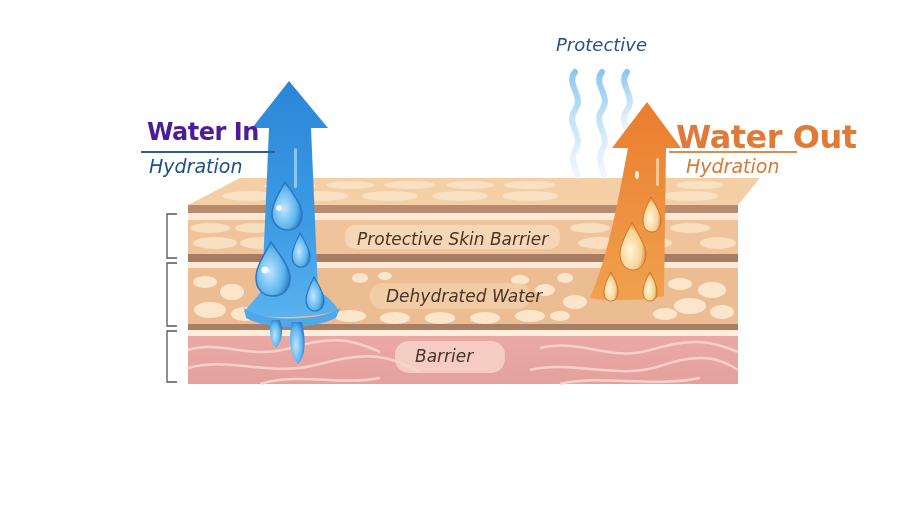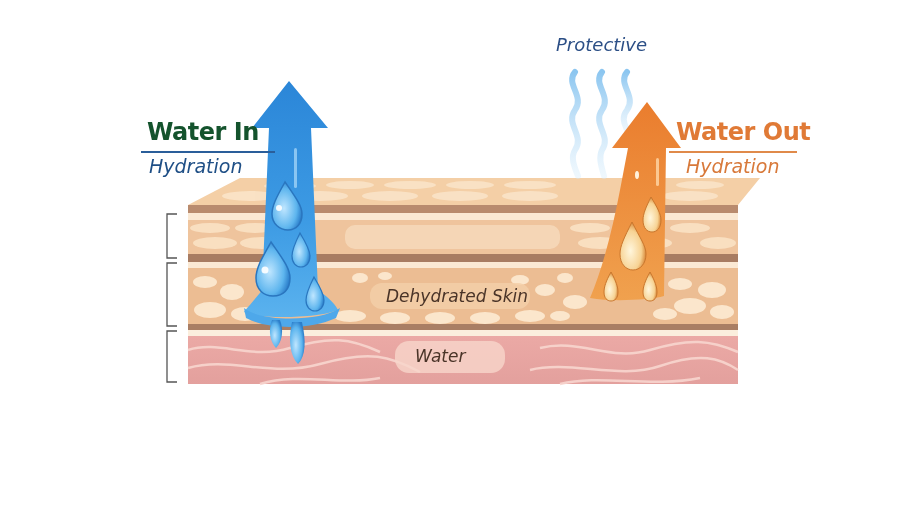--- a/index.html
+++ b/index.html
@@ -1,23 +1,23 @@
 <!DOCTYPE html>
 <html><head>
 <meta charset="utf-8">
 <style>
   html, body { margin:0; padding:0; background:#ffffff; }
   body { width:900px; height:506px; position:relative; overflow:hidden; font-family:"DejaVu Sans", sans-serif; }
   .stage { position:absolute; left:0; top:0; width:900px; height:506px; }
   svg.scene { position:absolute; left:0; top:0; }
   .label { position:absolute; white-space:nowrap; }
-  .title-in { left:147px; top:118px; font-family:"DejaVu Sans", sans-serif; font-weight:bold; font-size:24px; color:#14532d; letter-spacing:-0.5px; }
+  .title-in { left:147px; top:118px; font-family:"DejaVu Sans", sans-serif; font-weight:bold; font-size:24px; color:#4c1d95; letter-spacing:-0.5px; }
   .rule-in { position:absolute; left:141px; top:151px; width:134px; height:2px; background:#2a5e9a; }
   .sub-in { left:149px; top:155px; font-family:"DejaVu Sans", sans-serif; font-style:italic; font-size:19px; color:#1f4f86; }
-  .title-out { left:676px; top:118px; font-family:"DejaVu Sans", sans-serif; font-weight:bold; font-size:24px; color:#e07a36; letter-spacing:-0.5px; }
+  .title-out { left:676px; top:118px; font-family:"DejaVu Sans", sans-serif; font-weight:bold; font-size:32px; color:#e07a36; letter-spacing:-0.5px; }
   .rule-out { position:absolute; left:669px; top:151px; width:128px; height:2px; background:#e08a4a; }
   .sub-out { left:686px; top:155px; font-family:"DejaVu Sans", sans-serif; font-style:italic; font-size:19px; color:#d8793a; }
   .evap { left:556px; top:34px; font-family:"DejaVu Sans", sans-serif; font-style:italic; font-size:18px; color:#2c4f86; }
   .layer-text { font-family:"DejaVu Sans", sans-serif; font-style:italic; font-size:17px; color:#4a3428; }
   .t-barrier { left:357px; top:229px; }
   .t-dehyd { left:386px; top:286px; }
   .t-dermis { left:415px; top:346px; }
 </style>
 </head>
 <body>
@@ -181,15 +181,16 @@
   <div class="label title-in">Water In</div>
   <div class="rule-in"></div>
   <div class="label sub-in">Hydration</div>
 
   <div class="label evap">Protective</div>
 
   <div class="label title-out">Water Out</div>
   <div class="rule-out"></div>
   <div class="label sub-out">Hydration</div>
 
-  <div class="label layer-text t-dehyd">Dehydrated Skin</div>
-  <div class="label layer-text t-dermis">Water</div>
+  <div class="label layer-text t-barrier">Protective Skin Barrier</div>
+  <div class="label layer-text t-dehyd">Dehydrated Water</div>
+  <div class="label layer-text t-dermis">Barrier</div>
 </div>
 
 </body></html>

